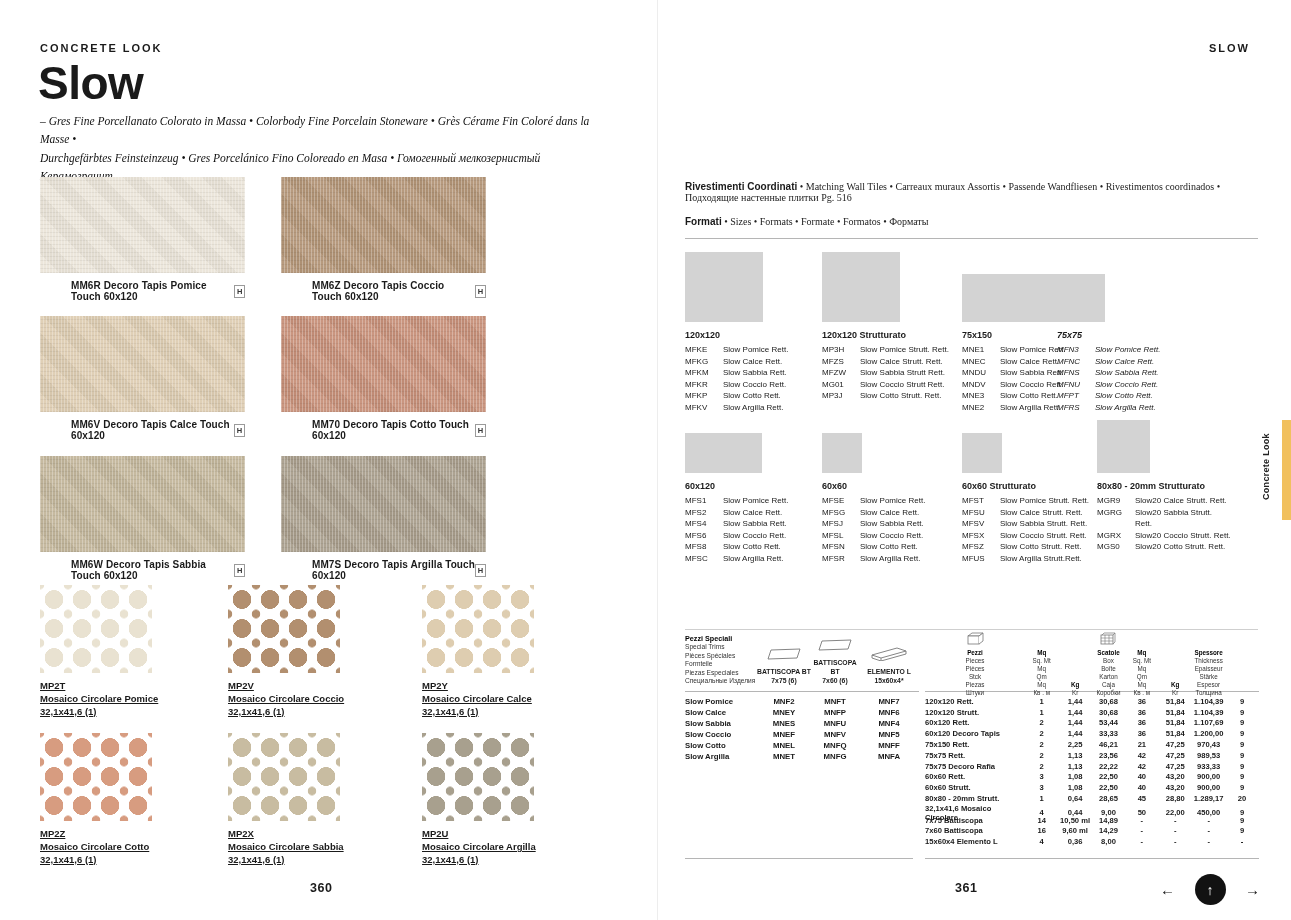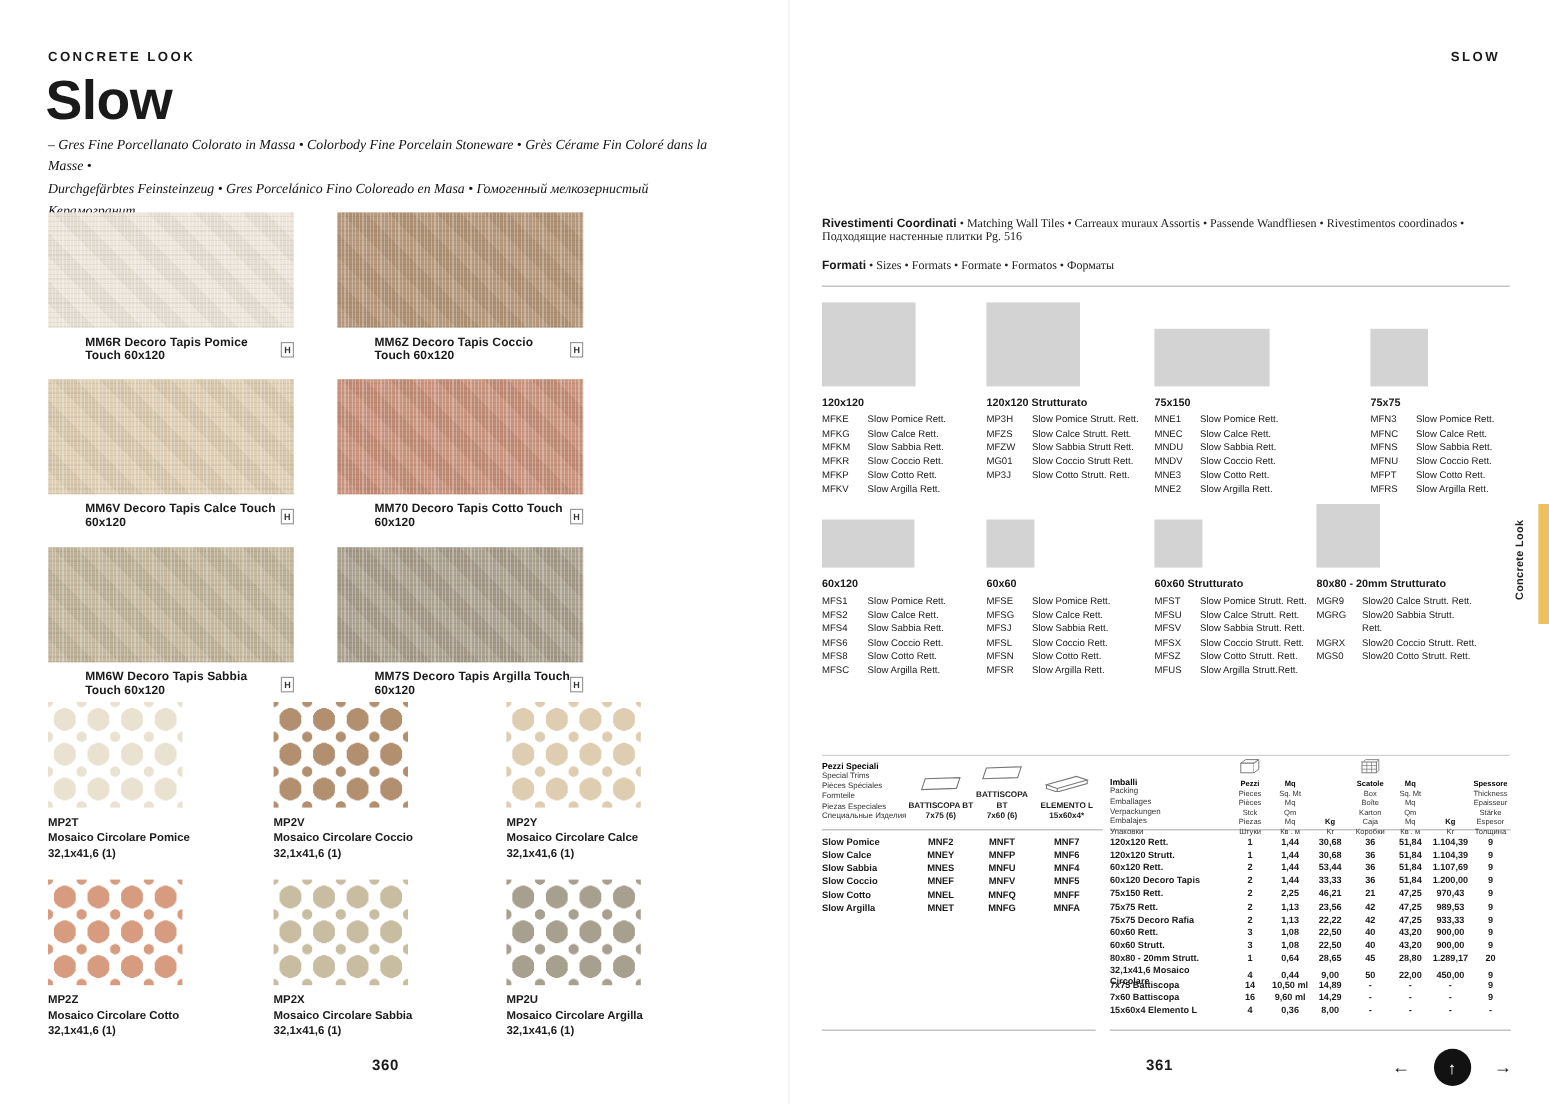--- a/index.html
+++ b/index.html
@@ -21,21 +21,21 @@
       repeating-linear-gradient(90deg, rgba(255,255,255,.28) 0 1px, transparent 1px 3px),
       repeating-linear-gradient(0deg, rgba(0,0,0,.05) 0 1px, transparent 1px 4px),
       repeating-linear-gradient(45deg, rgba(255,255,255,.05) 0 14px, rgba(0,0,0,.035) 14px 28px);
   }
   .decor-cap { display:flex; justify-content:space-between; align-items:center; margin-top:7px; }
   .decor-label { font-size:10px; font-weight:bold; letter-spacing:.1px;margin-left:31px; }
   .h-badge { width:13px; height:13px; border:1px solid #9a9a9a; font-size:7.5px; font-weight:bold;
     display:flex; align-items:center; justify-content:center; color:#333; background:#fff; }
 
   
-  .mosaic-fig { position:absolute; width:150px; }
+  .mosaic-fig { position:absolute; width:150px;text-decoration:underline; }
   .mosaic-img { width:112px; height:88px;
     background-image:
       radial-gradient(circle, var(--c) 0 46%, transparent 47%),
       radial-gradient(circle, var(--c) 0 4px, transparent 4.6px);
     background-size:28px 29px, 28px 29px;
     background-position:0 0, 14px 14.5px;
   }
   .mosaic-cap { margin-top:7px; font-size:9.5px; font-weight:bold; line-height:1.35; }
 
   .page-num { position:absolute; font-size:12.5px; font-weight:bold; letter-spacing:.5px; }
@@ -281,21 +281,21 @@
         </div>
         <div class="frow">
           <span class="fcode">MNE3</span>
           <span class="fname">Slow Cotto Rett.</span>
         </div>
         <div class="frow">
           <span class="fcode">MNE2</span>
           <span class="fname">Slow Argilla Rett.</span>
         </div>
       </div>
-      <div class="fsec" style="left: 1142px; top: 252px;">
+      <div class="fsec" style="left: 1057px; top: 252px; font-style: italic;">
         <div class="fswatch-wrap" style="height:70px">
           <div class="fswatch" style="width:48px;height:48px;background:#D3D3D3"></div>
         </div>
         <div class="ftitle">75x75</div>
         <div class="frow">
           <span class="fcode">MFN3</span>
           <span class="fname">Slow Pomice Rett.</span>
         </div>
         <div class="frow">
           <span class="fcode">MFNC</span>
@@ -505,28 +505,20 @@
           <span class="tr-name">Slow Argilla</span>
           <span class="tr-val">MNET</span>
           <span class="tr-val">MNFG</span>
           <span class="tr-val">MNFA</span>
         </div>
       </div>
   </div>
 
   <div class="packing">
     <div class="pack-head" id="pack-head">
-        <div class="tbl-title" style="text-align: left; align-self: end;">
-          <div>Imballi</div>
-          <div>Packing</div>
-          <div>Emballages</div>
-          <div>Verpackungen</div>
-          <div>Embalajes</div>
-          <div>Упаковки</div>
-        </div>
         <div class="pcol">
           <span><svg width="17" height="13" viewBox="0 0 17 13">
               <path d="M1 4 L5 1 L16 1 L12 4 Z" fill="#fff" stroke="#777" stroke-width="0.8"></path>
               <rect x="1" y="4" width="11" height="8" fill="#fff" stroke="#777" stroke-width="0.8"></rect>
               <path d="M12 4 L16 1 L16 9 L12 12" fill="#fff" stroke="#777" stroke-width="0.8"></path>
             </svg></span>
           <div class="phead">Pezzi</div>
           <div>Pieces</div>
           <div>Pièces</div>
           <div>Stck</div>

